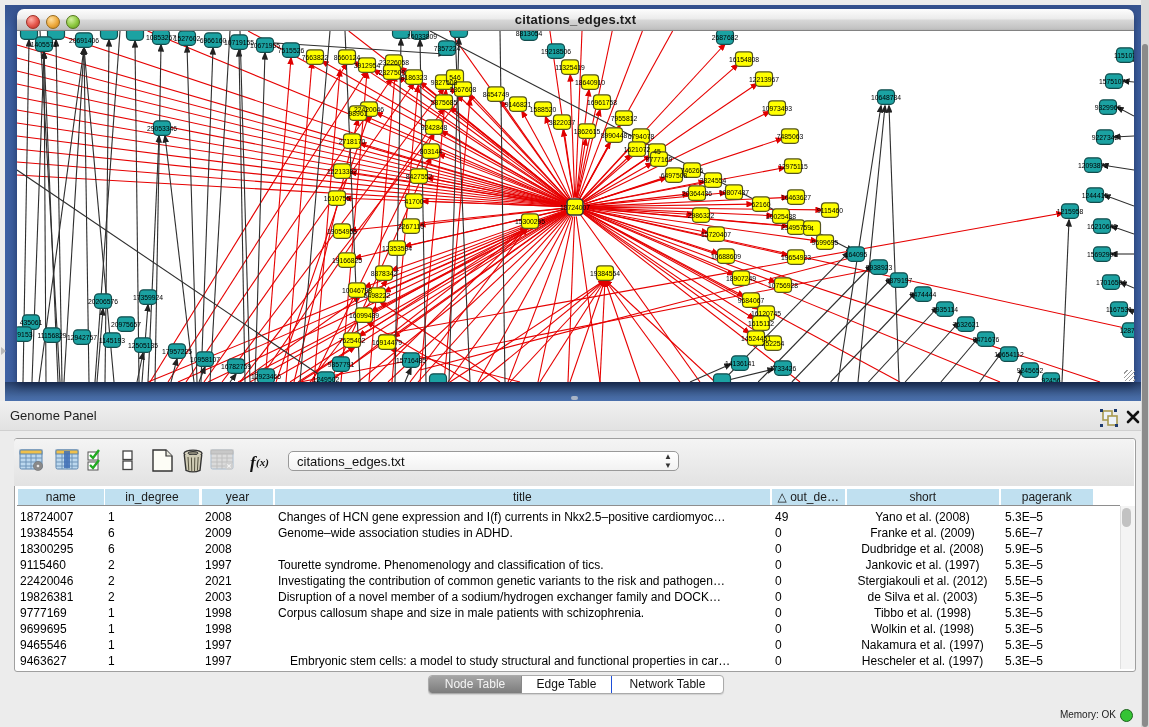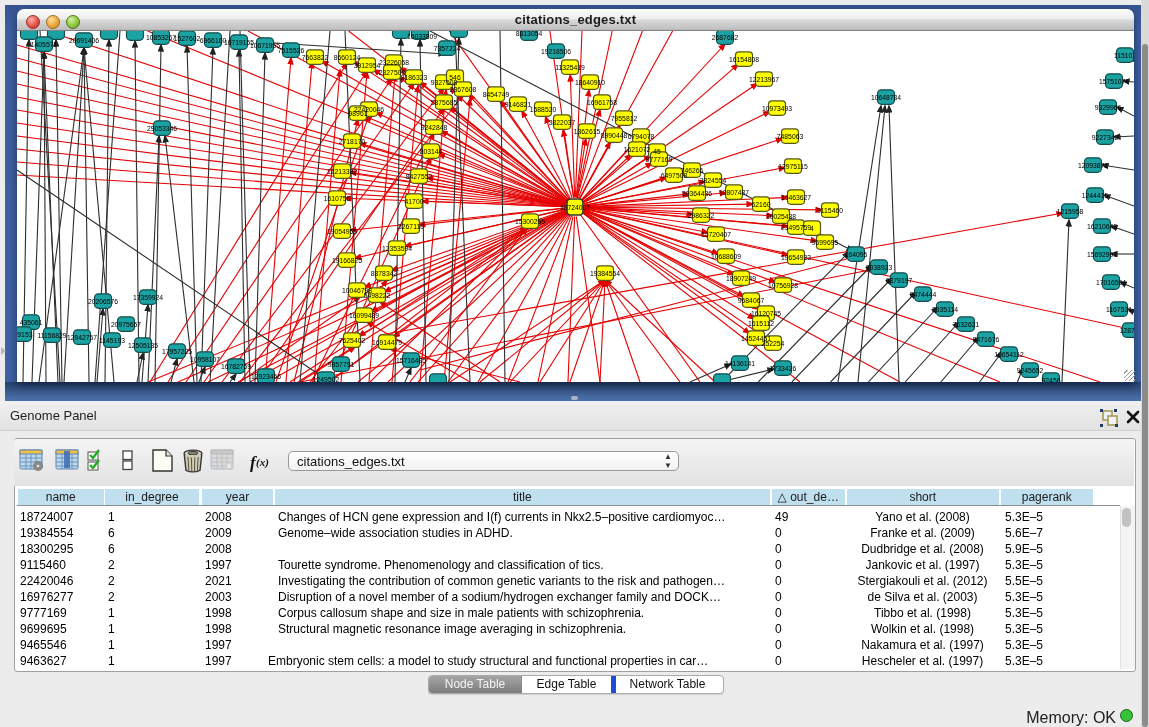--- a/index.html
+++ b/index.html
@@ -30,23 +30,23 @@
 #hdrline{position:absolute;left:17px;top:505px;width:1103px;height:1px;background:#8e8e8e}
 .tr{position:absolute;left:0;width:1149px;height:16px;font-size:12px;color:#000}
 .c{position:absolute;top:1px;white-space:nowrap}
 .ctr{text-align:center}
 #vscroll{position:absolute;left:1120px;top:506px;width:14px;height:163px;background:#f4f4f4;border-left:1px solid #e0e0e0}
 #vthumb{position:absolute;left:1122px;top:508px;width:9px;height:19px;background:#c2c2c2;border-radius:4.5px}
 #tabs{position:absolute;left:428px;top:675px;width:296px;height:19px;background:#fff;
   border:1px solid #aaa;border-radius:4px;box-sizing:border-box;box-shadow:0 1px 1px rgba(0,0,0,.12)}
 .seg{position:absolute;top:0;height:17px;font-size:12px;text-align:center;line-height:17px;color:#111}
 #seg1{left:0;width:92px;background:linear-gradient(180deg,#a5a5a5,#7c7c7c);color:#f4f4f4;border-radius:3px 0 0 3px;border-right:1px solid #888}
-#seg2{left:93px;width:89px;border-right:5px solid #1d4ed8}
+#seg2{left:93px;width:89px;border-right:1px solid #1d4ed8}
 #seg3{left:183px;width:111px}
-#mem{position:absolute;right:33px;top:709px;font-size:16px;color:#222}
+#mem{position:absolute;right:33px;top:709px;font-size:10px;color:#222}
 #memdot{position:absolute;right:16px;top:709px;width:11px;height:11px;border-radius:50%;
   background:#35c435;border:1px solid #1c611c}
 #rstrip{position:absolute;left:1141px;top:0;width:8px;height:727px;background:#dadada}
 #rthumb{position:absolute;left:1142px;top:44px;width:6px;height:683px;background:#8b8b8b;border-radius:3px}
 #splitdot{position:absolute;left:571px;top:396px;width:7px;height:4px;border-radius:2px;background:#a9b4c6}
 </style></head><body>
 <div id="netbg"></div>
 <div style="position:absolute;left:1px;top:347px;width:0;height:0;border-left:5px solid #b9b9b9;border-top:4px solid transparent;border-bottom:4px solid transparent"></div>
 <div id="netshade"></div>
 <div id="win">
@@ -701,59 +701,58 @@
 <div class="tr" style="top:573px">
     <span class="c" style="left:20px">22420046</span>
     <span class="c" style="left:108px">2</span>
     <span class="c" style="left:205px">2021</span>
     <span class="c" style="left:278px">Investigating the contribution of common genetic variants to the risk and pathogen…</span>
     <span class="c" style="left:775px">0</span>
     <span class="c ctr" style="left:846px;width:153px">Stergiakouli et al. (2012)</span>
     <span class="c" style="left:1005px">5.5E–5</span>
   </div>
 <div class="tr" style="top:589px">
-    <span class="c" style="left:20px">16976277</span>
+    <span class="c" style="left:20px">19826381</span>
     <span class="c" style="left:108px">2</span>
     <span class="c" style="left:205px">2003</span>
     <span class="c" style="left:278px">Disruption of a novel member of a sodium/hydrogen exchanger family and DOCK…</span>
     <span class="c" style="left:775px">0</span>
     <span class="c ctr" style="left:846px;width:153px">de Silva et al. (2003)</span>
     <span class="c" style="left:1005px">5.3E–5</span>
   </div>
 <div class="tr" style="top:605px">
     <span class="c" style="left:20px">9777169</span>
     <span class="c" style="left:108px">1</span>
     <span class="c" style="left:205px">1998</span>
     <span class="c" style="left:278px">Corpus callosum shape and size in male patients with schizophrenia.</span>
     <span class="c" style="left:775px">0</span>
     <span class="c ctr" style="left:846px;width:153px">Tibbo et al. (1998)</span>
     <span class="c" style="left:1005px">5.3E–5</span>
   </div>
 <div class="tr" style="top:621px">
     <span class="c" style="left:20px">9699695</span>
     <span class="c" style="left:108px">1</span>
     <span class="c" style="left:205px">1998</span>
-    <span class="c" style="left:278px">Structural magnetic resonance image averaging in schizophrenia.</span>
     <span class="c" style="left:775px">0</span>
     <span class="c ctr" style="left:846px;width:153px">Wolkin et al. (1998)</span>
     <span class="c" style="left:1005px">5.3E–5</span>
   </div>
 <div class="tr" style="top:637px">
     <span class="c" style="left:20px">9465546</span>
     <span class="c" style="left:108px">1</span>
     <span class="c" style="left:205px">1997</span>
     <span class="c" style="left:775px">0</span>
     <span class="c ctr" style="left:846px;width:153px">Nakamura et al. (1997)</span>
     <span class="c" style="left:1005px">5.3E–5</span>
   </div>
 <div class="tr" style="top:653px">
     <span class="c" style="left:20px">9463627</span>
     <span class="c" style="left:108px">1</span>
     <span class="c" style="left:205px">1997</span>
-    <span class="c" style="left:268px">Embryonic stem cells: a model to study structural and functional properties in car…</span>
+    <span class="c" style="left:290px">Embryonic stem cells: a model to study structural and functional properties in car…</span>
     <span class="c" style="left:775px">0</span>
     <span class="c ctr" style="left:846px;width:153px">Hescheler et al. (1997)</span>
     <span class="c" style="left:1005px">5.3E–5</span>
   </div>
 <div id="vscroll"></div>
 <div id="vthumb"></div>
 <div id="tabs">
     <div class="seg" id="seg1">Node Table</div>
     <div class="seg" id="seg2">Edge Table</div>
     <div class="seg" id="seg3">Network Table</div>

